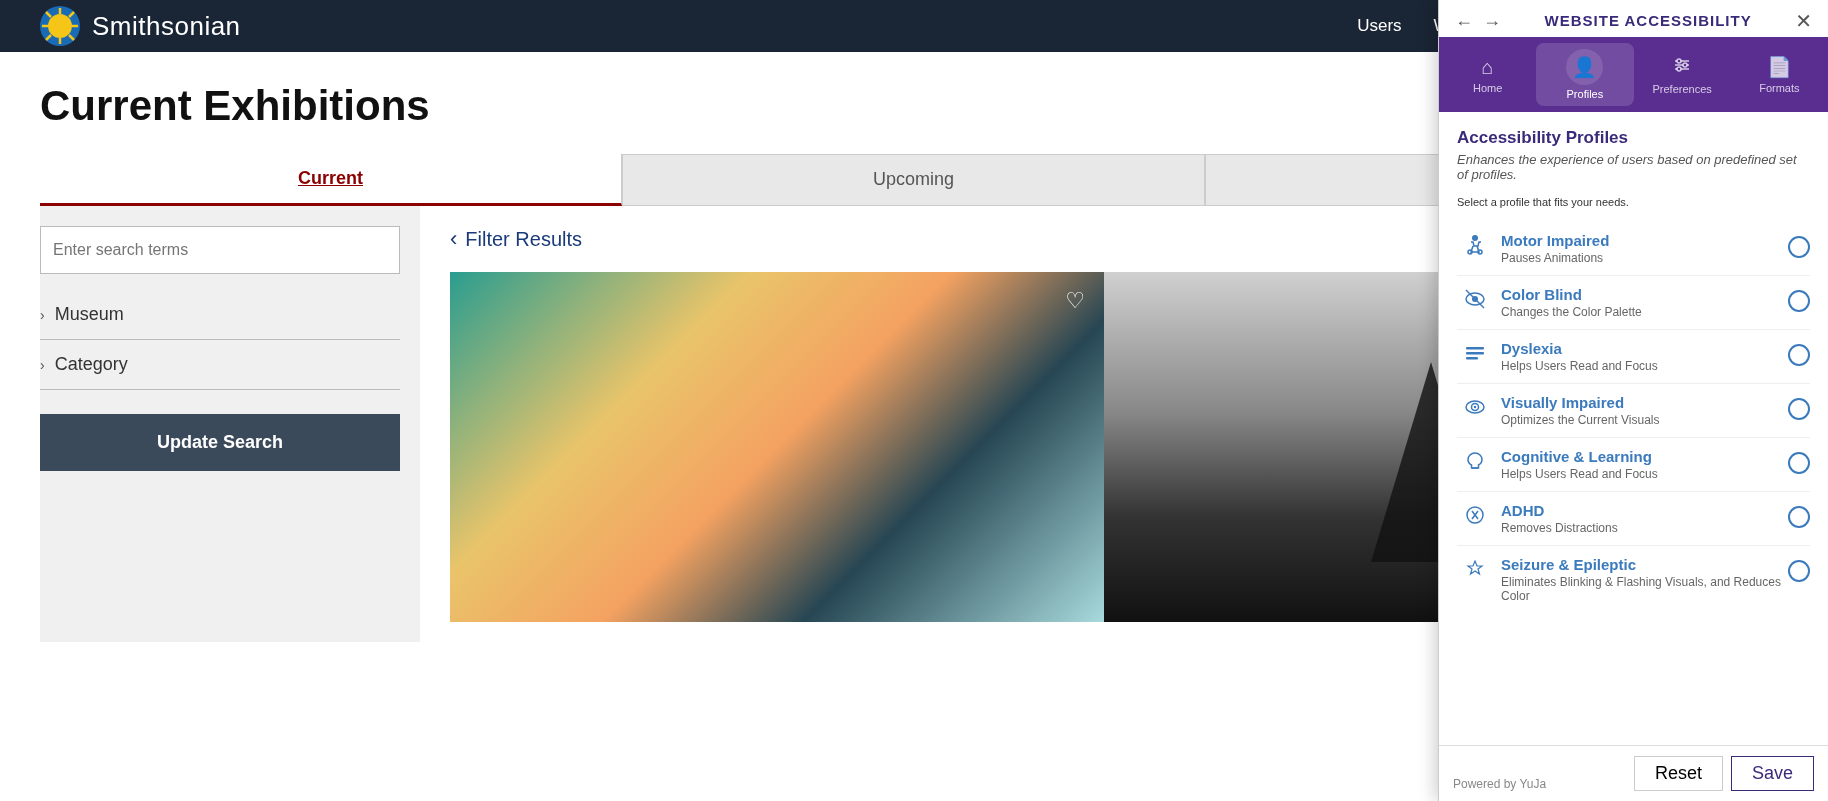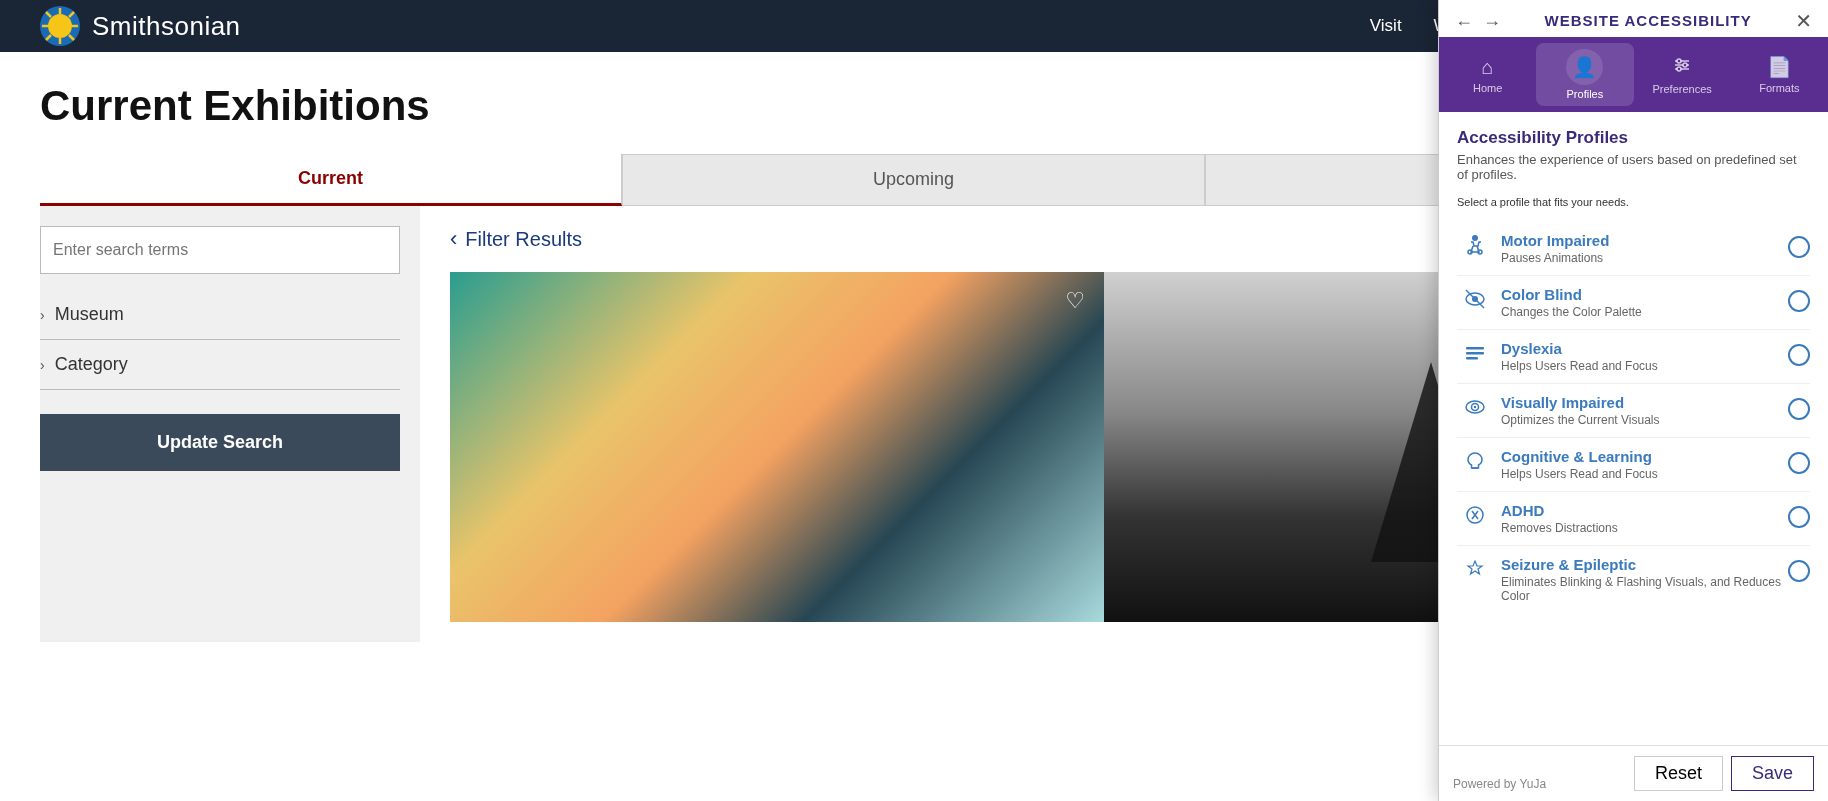--- a/index.html
+++ b/index.html
@@ -68,20 +68,21 @@
       color: #555;
     }
     .tab.active {
       background: #fff;
       color: #8b0000;
       font-weight: 600;
       border-bottom: 3px solid #8b0000;
       border-top: none;
       border-left: 1px solid #ccc;
       border-right: 1px solid #ccc;
+      text-decoration: underline;
     }
     .tab:first-child {
       border-left: none;
     }
 
     
     .main-layout {
       display: flex;
       gap: 0;
       margin-top: 0;
@@ -291,20 +292,21 @@
     .panel-section-title {
       font-size: 17px;
       font-weight: 700;
       color: #3a2a7a;
       margin-bottom: 4px;
     }
     .panel-section-subtitle {
       font-size: 13px;
       color: #555;
       margin-bottom: 14px;
+      font-style: italic;
     }
     .panel-prompt {
       font-size: 11px;
       color: #333;
       margin-bottom: 14px;
       font-weight: 500;
     }
 
     
     .profile-item {
@@ -396,21 +398,21 @@
         <line x1="32" y1="20" x2="38" y2="20"></line>
         <line x1="6" y1="6" x2="11" y2="11"></line>
         <line x1="29" y1="29" x2="34" y2="34"></line>
         <line x1="34" y1="6" x2="29" y2="11"></line>
         <line x1="11" y1="29" x2="6" y2="34"></line>
       </g>
     </svg>
     <span class="logo-text">Smithsonian</span>
   </div>
   <nav class="site-nav">
-    <a href="#">Visit</a>
+    <a href="#">Users</a>
     <a href="#">What's On</a>
     <a href="#">Explore</a>
     <a href="#">Learn</a>
     <a href="#">Get Invo...</a>
   </nav>
 </header>
 
 <div class="page-content">
   <h1 class="page-title">Current Exhibitions</h1>
 

